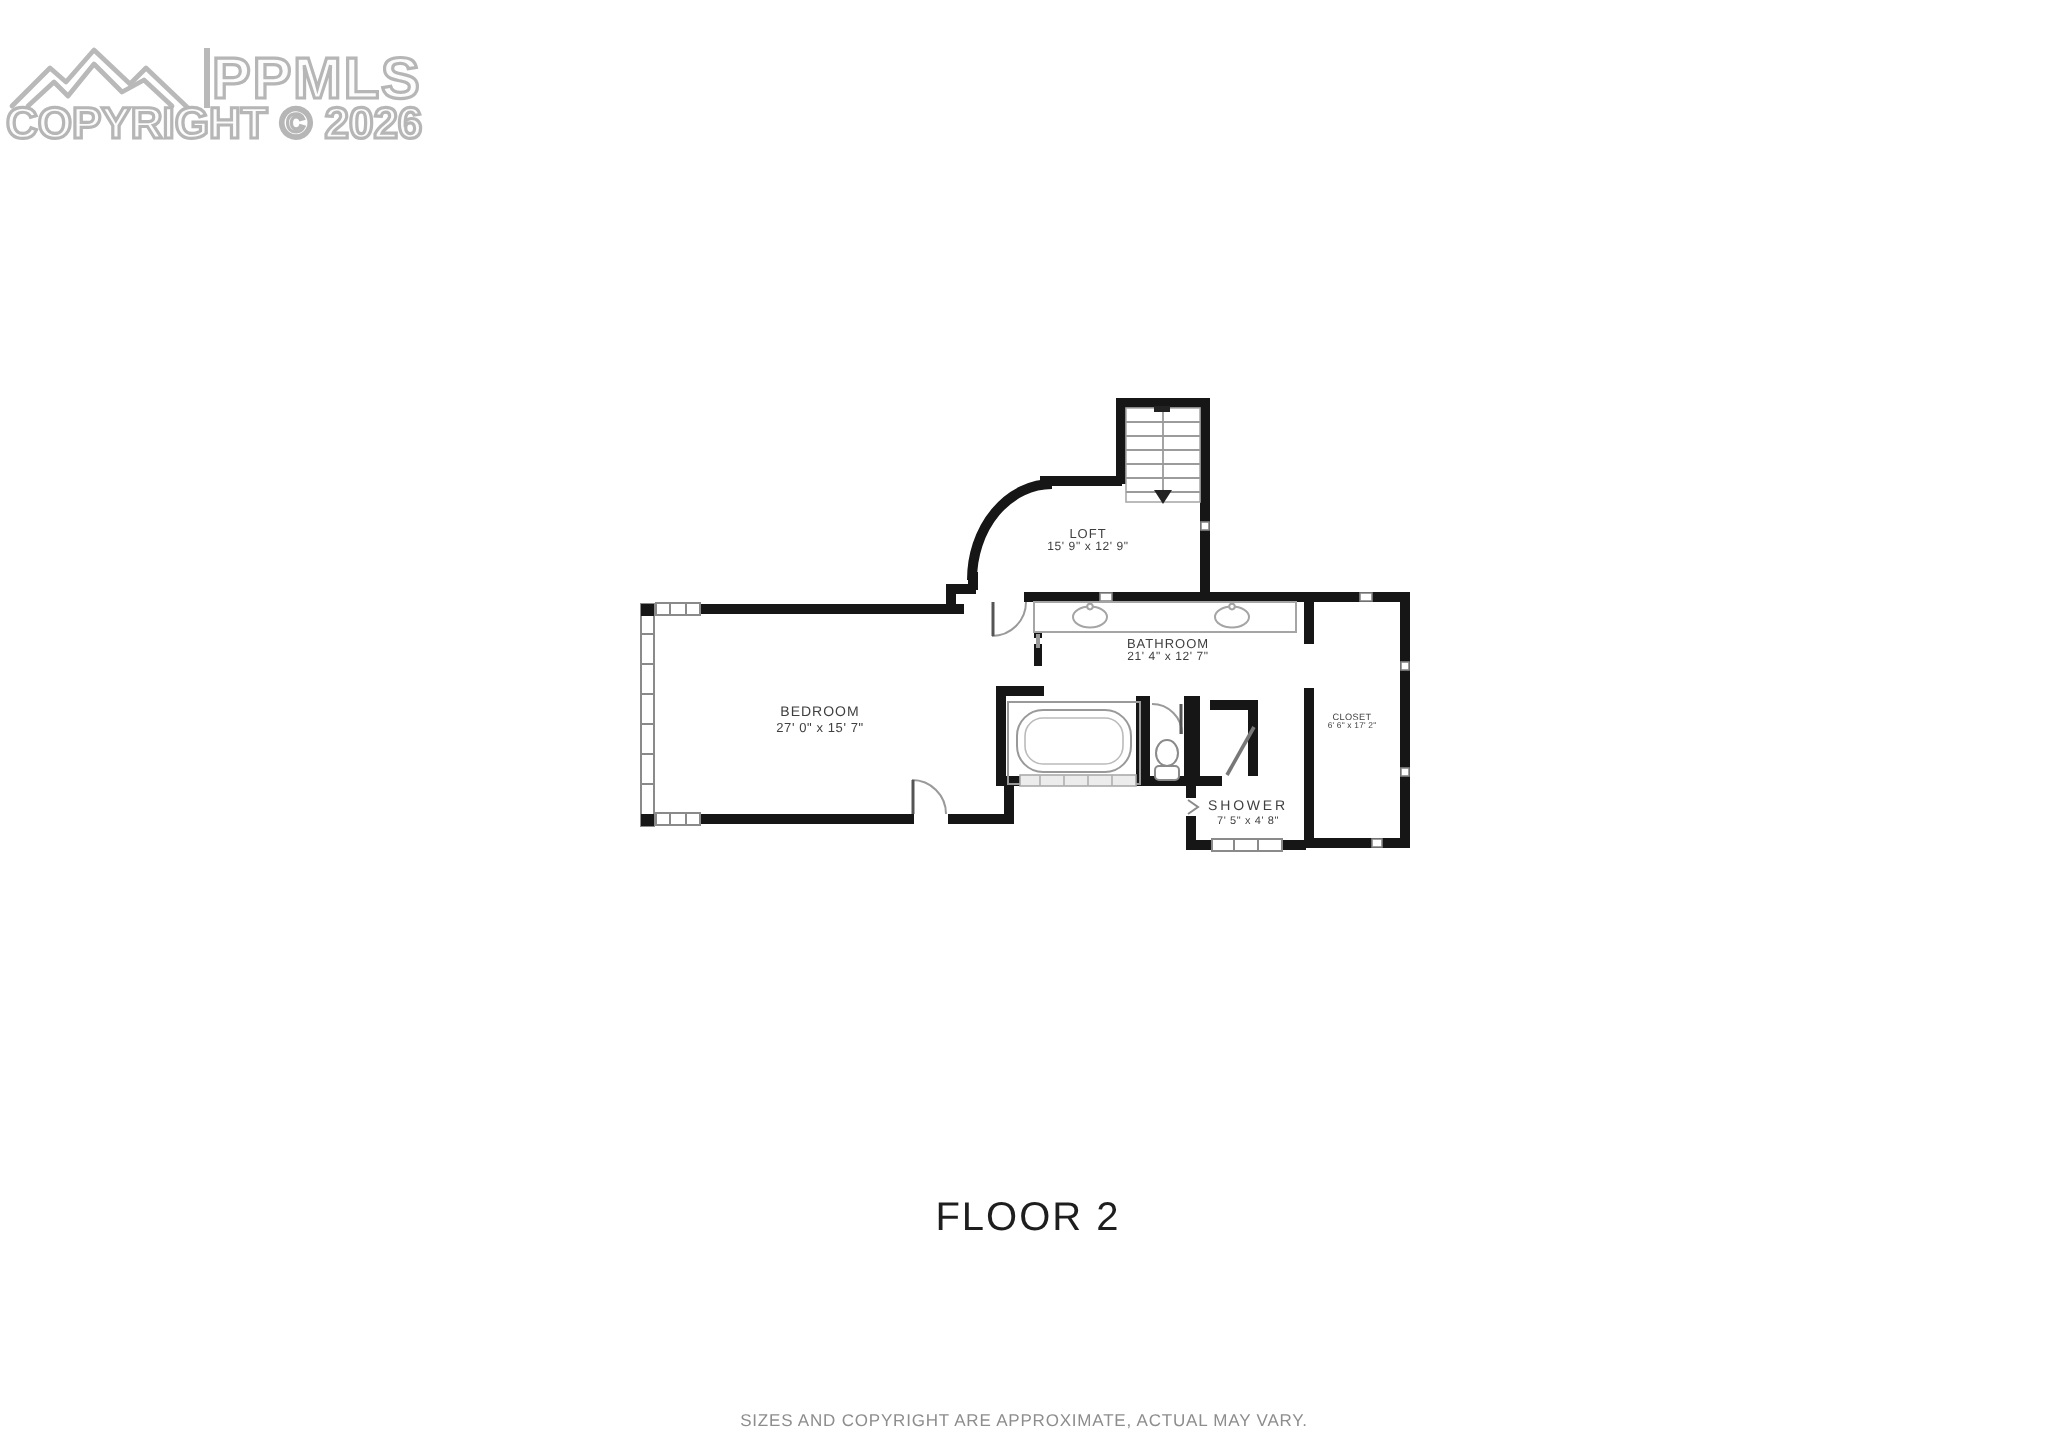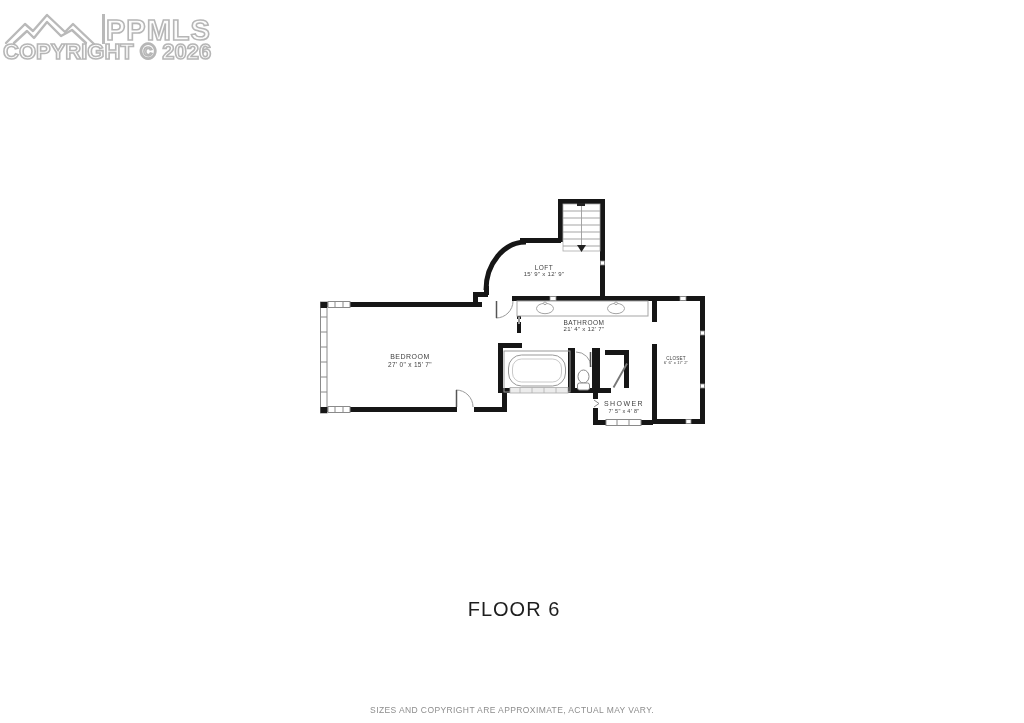--- a/index.html
+++ b/index.html
@@ -1,19 +1,19 @@
 <!DOCTYPE html>
 <html><head>
 <meta charset="utf-8">
 <style>
   html,body{margin:0;padding:0;background:#ffffff;}
   .page{position:relative;width:1024px;height:723px;background:#ffffff;overflow:hidden;
         font-family:"Liberation Sans",sans-serif;}
   
-  .watermark{position:absolute;left:0;top:8px;width:280px;height:70px;}
+  .watermark{position:absolute;left:0;top:18px;width:280px;height:70px;}
   .wm-text{position:absolute;font-weight:800;color:#fcfcfc;
            -webkit-text-stroke:1.6px #b6b6b6;white-space:nowrap;}
   .wm-brand{left:106px;top:6px;font-size:29px;letter-spacing:1px;}
   .wm-copy{left:3px;top:31px;font-size:22px;letter-spacing:0px;}
   
   .plan-svg{position:absolute;left:0;top:0;}
   .room-label{position:absolute;transform:translateX(-50%);text-align:center;
               color:#3f3f3f;line-height:1.15;white-space:nowrap;}
   .room-name{font-size:6.5px;letter-spacing:0.5px;}
   .room-dims{font-size:6px;letter-spacing:0.3px;}
@@ -211,16 +211,16 @@
   <div class="room-label lbl-closet" style="left:676px;top:356px">
     <div class="room-name">CLOSET</div>
     <div class="room-dims">6' 6" x 17' 2"</div>
   </div>
 
   <div class="room-label lbl-shower" style="left:624px;top:400px">
     <div class="room-name">SHOWER</div>
     <div class="room-dims">7' 5" x 4' 8"</div>
   </div>
 
-  <div class="floor-title">FLOOR 6</div>
+  <div class="floor-title">FLOOR 2</div>
   <div class="disclaimer">SIZES AND COPYRIGHT ARE APPROXIMATE, ACTUAL MAY VARY.</div>
 
 </div>
 
 </body></html>

